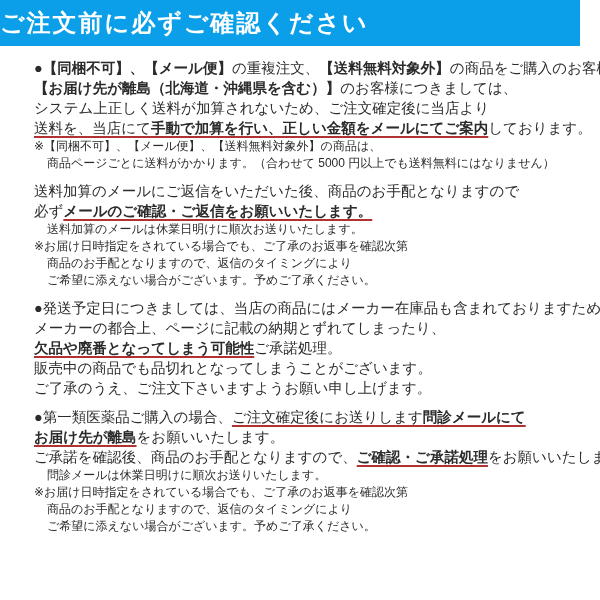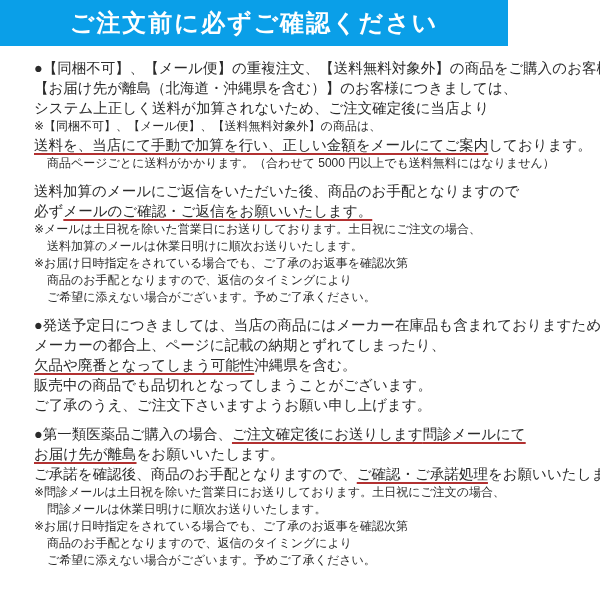--- a/index.html
+++ b/index.html
@@ -5,77 +5,75 @@
   :root{
     --header-bg:#0a9fe8;
     --header-text:#ffffff;
     --body-text:#2b2b2b;
     --ul:#b23131;
   }
   *{margin:0;padding:0;box-sizing:border-box;}
   html,body{width:600px;height:600px;overflow:hidden;background:#ffffff;}
   body{font-family:"Liberation Sans","DejaVu Sans",sans-serif;color:var(--body-text);}
   .header{
-    width:508px;height:46px;background:var(--header-bg);
-    display:flex;align-items:center;justify-content:center;
+    width:580px;height:46px;background:var(--header-bg);
+    display:flex;align-items:center;
   }
   .header .title{
     color:var(--header-text);font-size:24px;font-weight:bold;letter-spacing:2px;
   }
   .content{
     padding:12px 18px 0 34px;
   }
   .section{margin-bottom:9px;}
   .line{white-space:nowrap;}
   .line.main{font-size:14.5px;line-height:20px;}
   .line.note{font-size:12px;line-height:17px;}
   .line.note2{font-size:12px;line-height:17px;padding-left:13px;}
-  .b{font-weight:normal;}
+  .b{font-weight:bold;}
   .u{
     text-decoration:underline;
     text-decoration-color:var(--ul);
     text-decoration-thickness:2px;
     text-underline-offset:3px;
   }
 </style>
 </head>
 <body>
 
 <div class="header">
   <span class="title">ご注文前に必ずご確認ください</span>
 </div>
 
 <div class="content">
     <div class="section">
       <div class="line main"><span class="b">●【同梱不可】、【メール便】</span><span>の重複注文、</span><span class="b">【送料無料対象外】</span><span>の商品をご購入のお客様、</span></div>
       <div class="line main"><span class="b">【お届け先が離島（北海道・沖縄県を含む）】</span><span>のお客様につきましては、</span></div>
       <div class="line main"><span>システム上正しく送料が加算されないため、ご注文確定後に当店より</span></div>
+      <div class="line main"><span class="u">送料を、当店にて</span><span class="b u">手動で加算を行い、正しい金額をメールにてご案内</span><span>しております。</span></div>
       <div class="line note"><span>※【同梱不可】、【メール便】、【送料無料対象外】の商品は、</span></div>
-      <div class="line main"><span class="u">送料を、当店にて</span><span class="b u">手動で加算を行い、正しい金額をメールにてご案内</span><span>しております。</span></div>
       <div class="line note2"><span>商品ページごとに送料がかかります。（合わせて 5000 円以上でも送料無料にはなりません）</span></div>
     </div>
     <div class="section">
       <div class="line main"><span>送料加算のメールにご返信をいただいた後、商品のお手配となりますので</span></div>
       <div class="line main"><span>必ず</span><span class="b u">メールのご確認・ご返信をお願いいたします。</span></div>
-      <div class="line note"><span>※メールは土日祝を除いた営業日にお送りしております。土日祝にご注文の場合、</span></div>
       <div class="line note2"><span>送料加算のメールは休業日明けに順次お送りいたします。</span></div>
       <div class="line note"><span>※お届け日時指定をされている場合でも、ご了承のお返事を確認次第</span></div>
       <div class="line note2"><span>商品のお手配となりますので、返信のタイミングにより</span></div>
       <div class="line note2"><span>ご希望に添えない場合がございます。予めご了承ください。</span></div>
     </div>
     <div class="section">
       <div class="line main"><span>●発送予定日につきましては、当店の商品にはメーカー在庫品も含まれておりますため</span></div>
       <div class="line main"><span>メーカーの都合上、ページに記載の納期とずれてしまったり、</span></div>
-      <div class="line main"><span class="b u">欠品や廃番となってしまう可能性</span><span>沖縄県を含む。</span></div>
+      <div class="line main"><span class="b u">欠品や廃番となってしまう可能性</span><span>ご承諾処理。</span></div>
       <div class="line main"><span>販売中の商品でも品切れとなってしまうことがございます。</span></div>
       <div class="line main"><span>ご了承のうえ、ご注文下さいますようお願い申し上げます。</span></div>
     </div>
     <div class="section">
       <div class="line main"><span>●第一類医薬品ご購入の場合、</span><span class="u">ご注文確定後にお送りします</span><span class="b u">問診メールにて</span></div>
       <div class="line main"><span class="b u">お届け先が離島</span><span>をお願いいたします。</span></div>
       <div class="line main"><span>ご承諾を確認後、商品のお手配となりますので、</span><span class="b u">ご確認・ご承諾処理</span><span>をお願いいたします。</span></div>
-      <div class="line note"><span>※問診メールは土日祝を除いた営業日にお送りしております。土日祝にご注文の場合、</span></div>
       <div class="line note2"><span>問診メールは休業日明けに順次お送りいたします。</span></div>
       <div class="line note"><span>※お届け日時指定をされている場合でも、ご了承のお返事を確認次第</span></div>
       <div class="line note2"><span>商品のお手配となりますので、返信のタイミングにより</span></div>
       <div class="line note2"><span>ご希望に添えない場合がございます。予めご了承ください。</span></div>
     </div>
   </div>
 
 </body></html>

